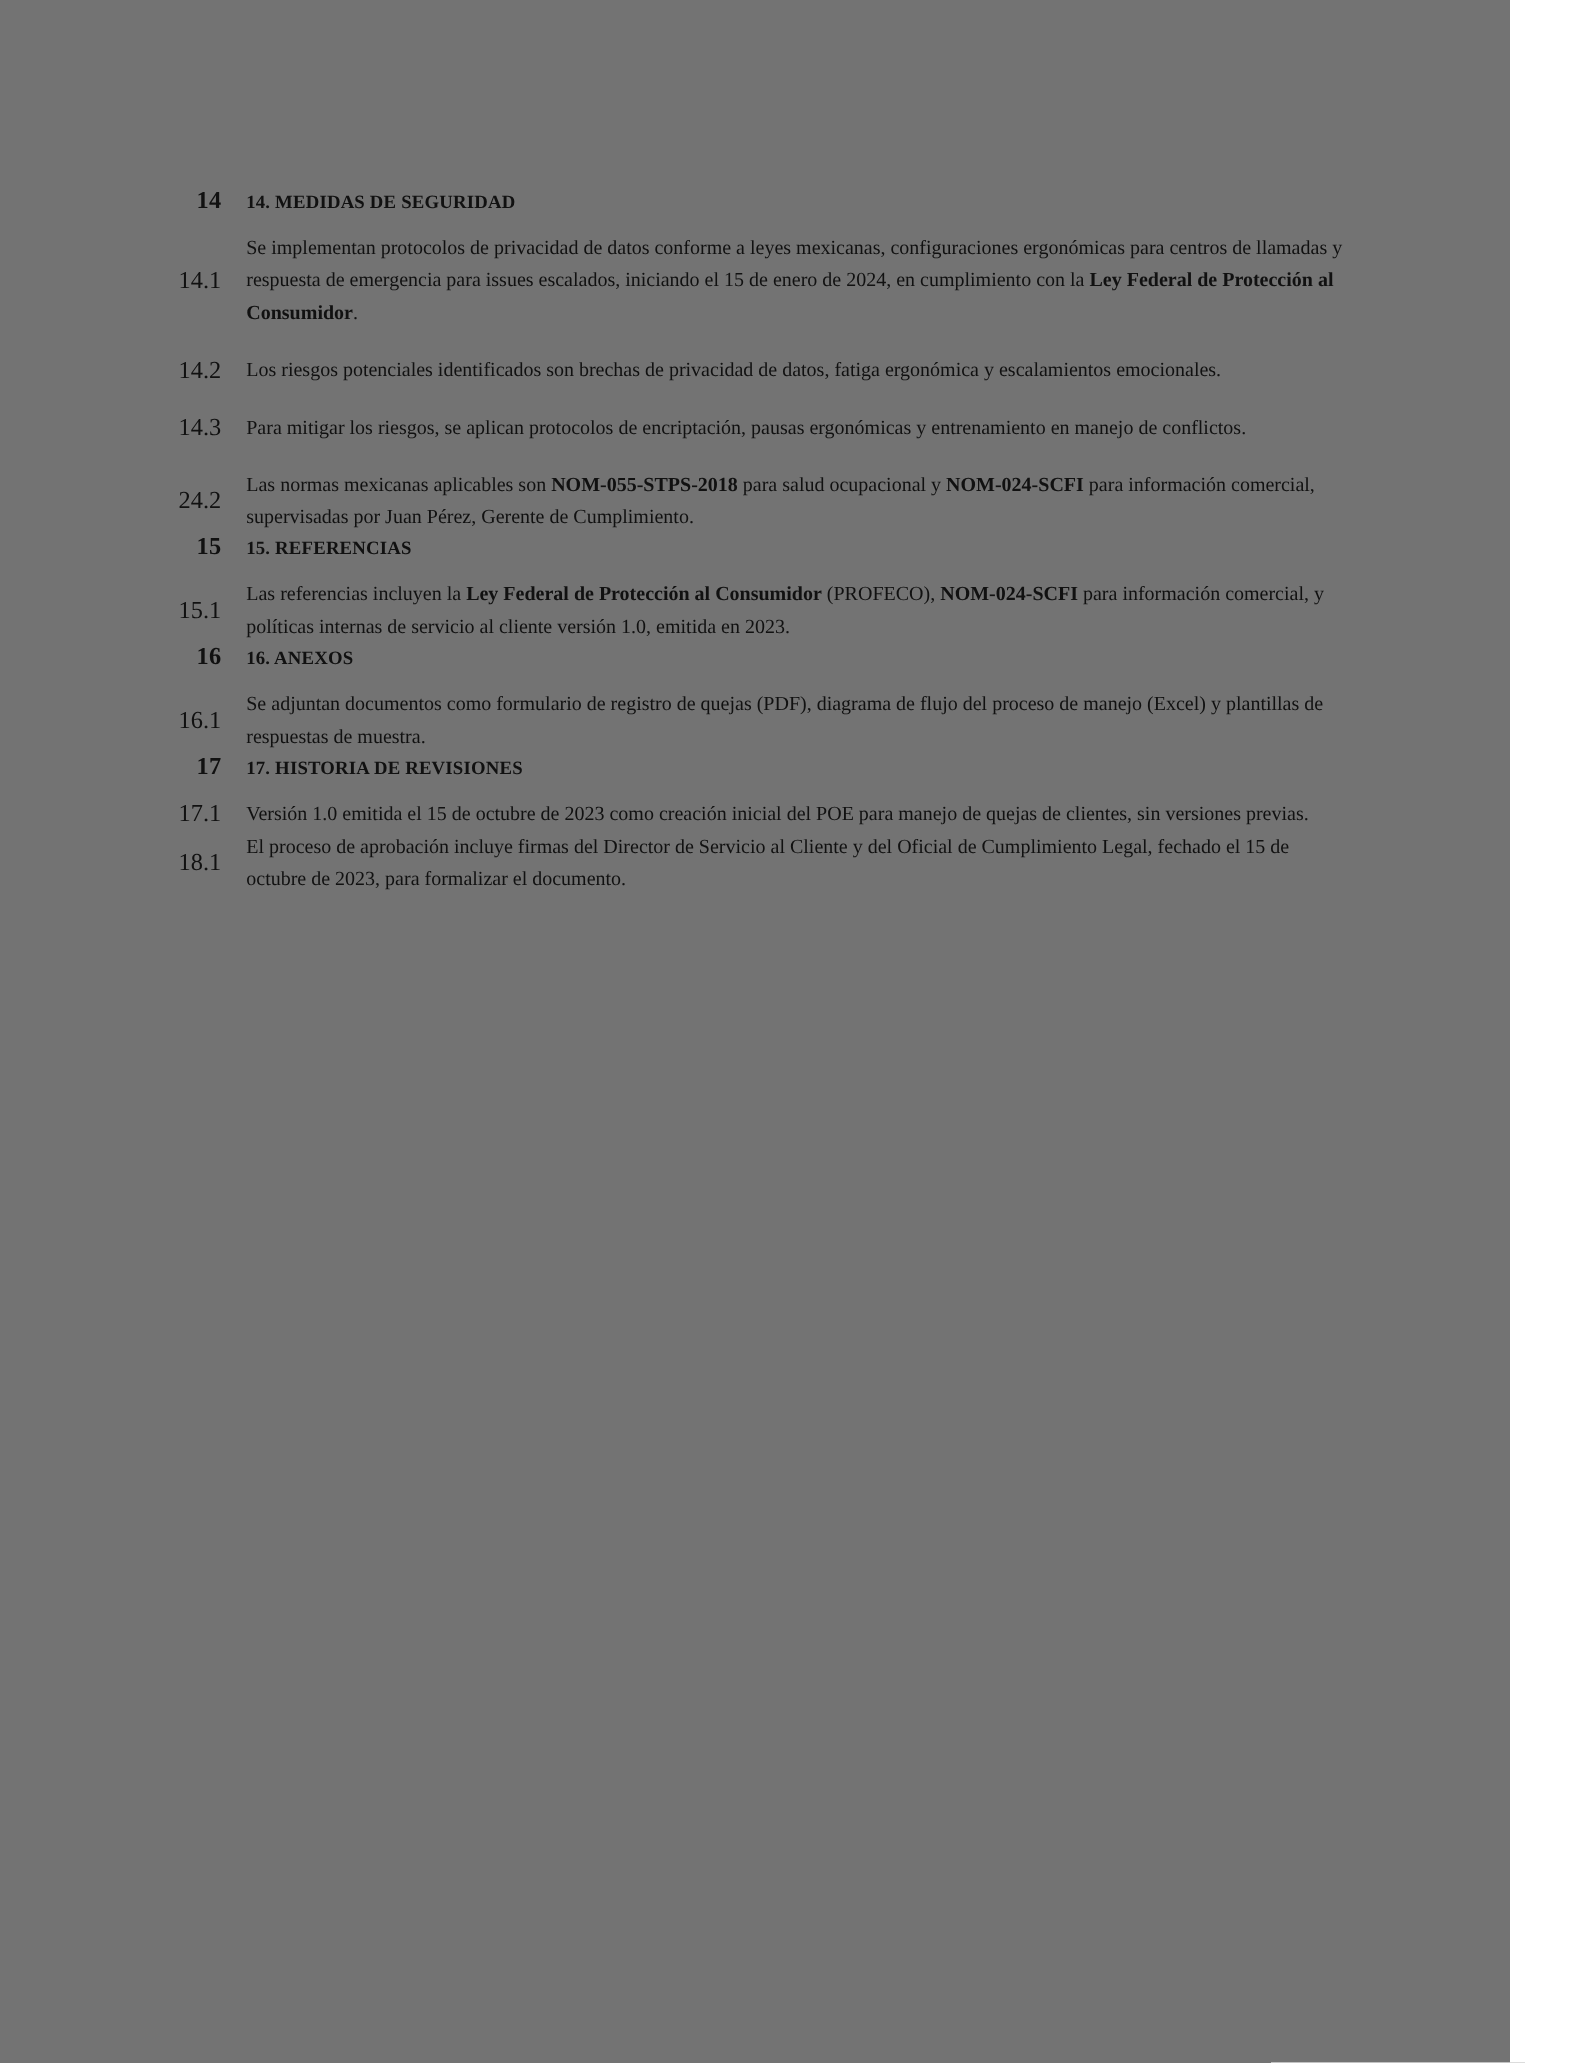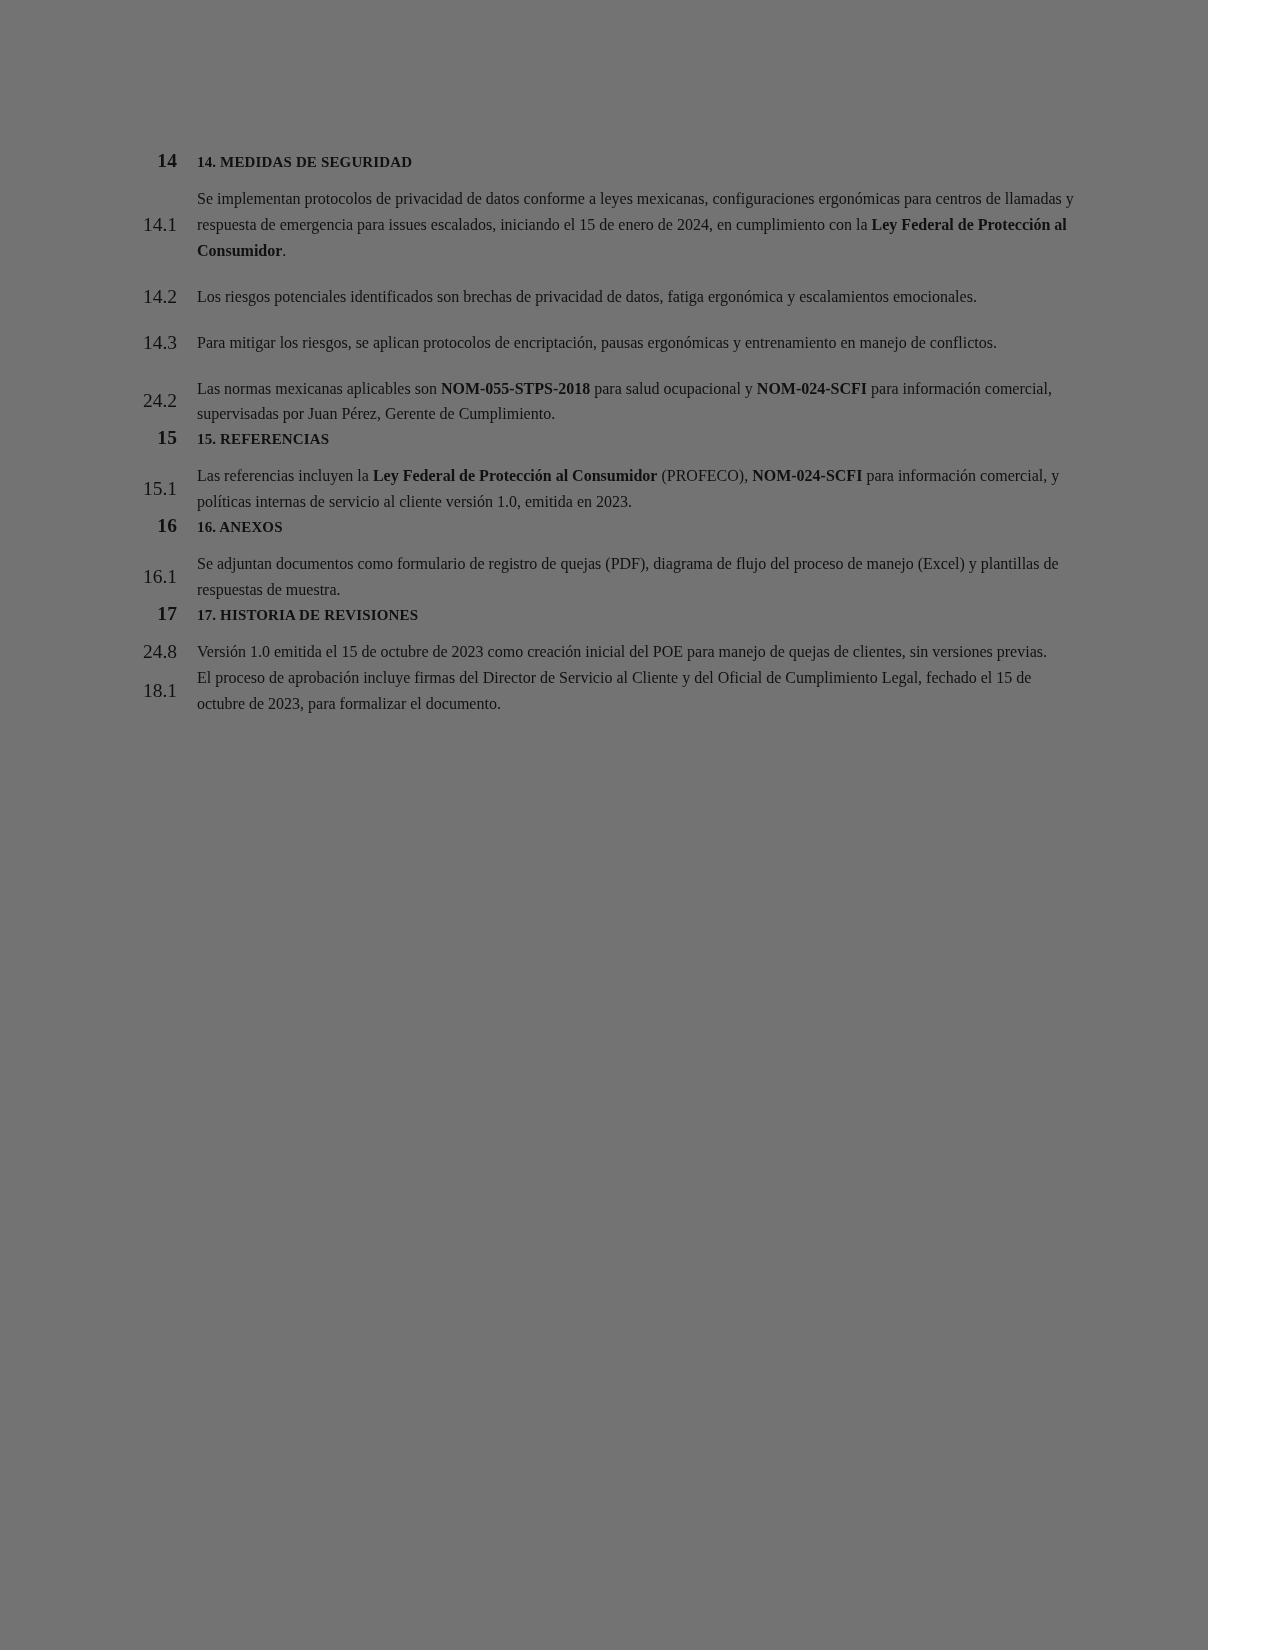--- a/index.html
+++ b/index.html
@@ -138,21 +138,21 @@
           <div class="cl-num">16.1</div>
           <div class="cl-text"><span>Se adjuntan documentos como formulario de registro de quejas (PDF), diagrama de flujo del proceso de manejo (Excel) y plantillas de respuestas de muestra.</span></div>
         </div>
       </div>
       <div class="group">
         <div class="section">
           <div class="sec-num">17</div>
           <div class="sec-title">17. HISTORIA DE REVISIONES</div>
         </div>
         <div class="clause">
-          <div class="cl-num">24.8</div>
+          <div class="cl-num">17.1</div>
           <div class="cl-text"><span>Versión 1.0 emitida el 15 de octubre de 2023 como creación inicial del POE para manejo de quejas de clientes, sin versiones previas.</span></div>
         </div>
       </div>
       <div class="group">
         <div class="clause">
           <div class="cl-num">18.1</div>
           <div class="cl-text"><span>El proceso de aprobación incluye firmas del Director de Servicio al Cliente y del Oficial de Cumplimiento Legal, fechado el 15 de octubre de 2023, para formalizar el documento.</span></div>
         </div>
       </div>
     </div>

